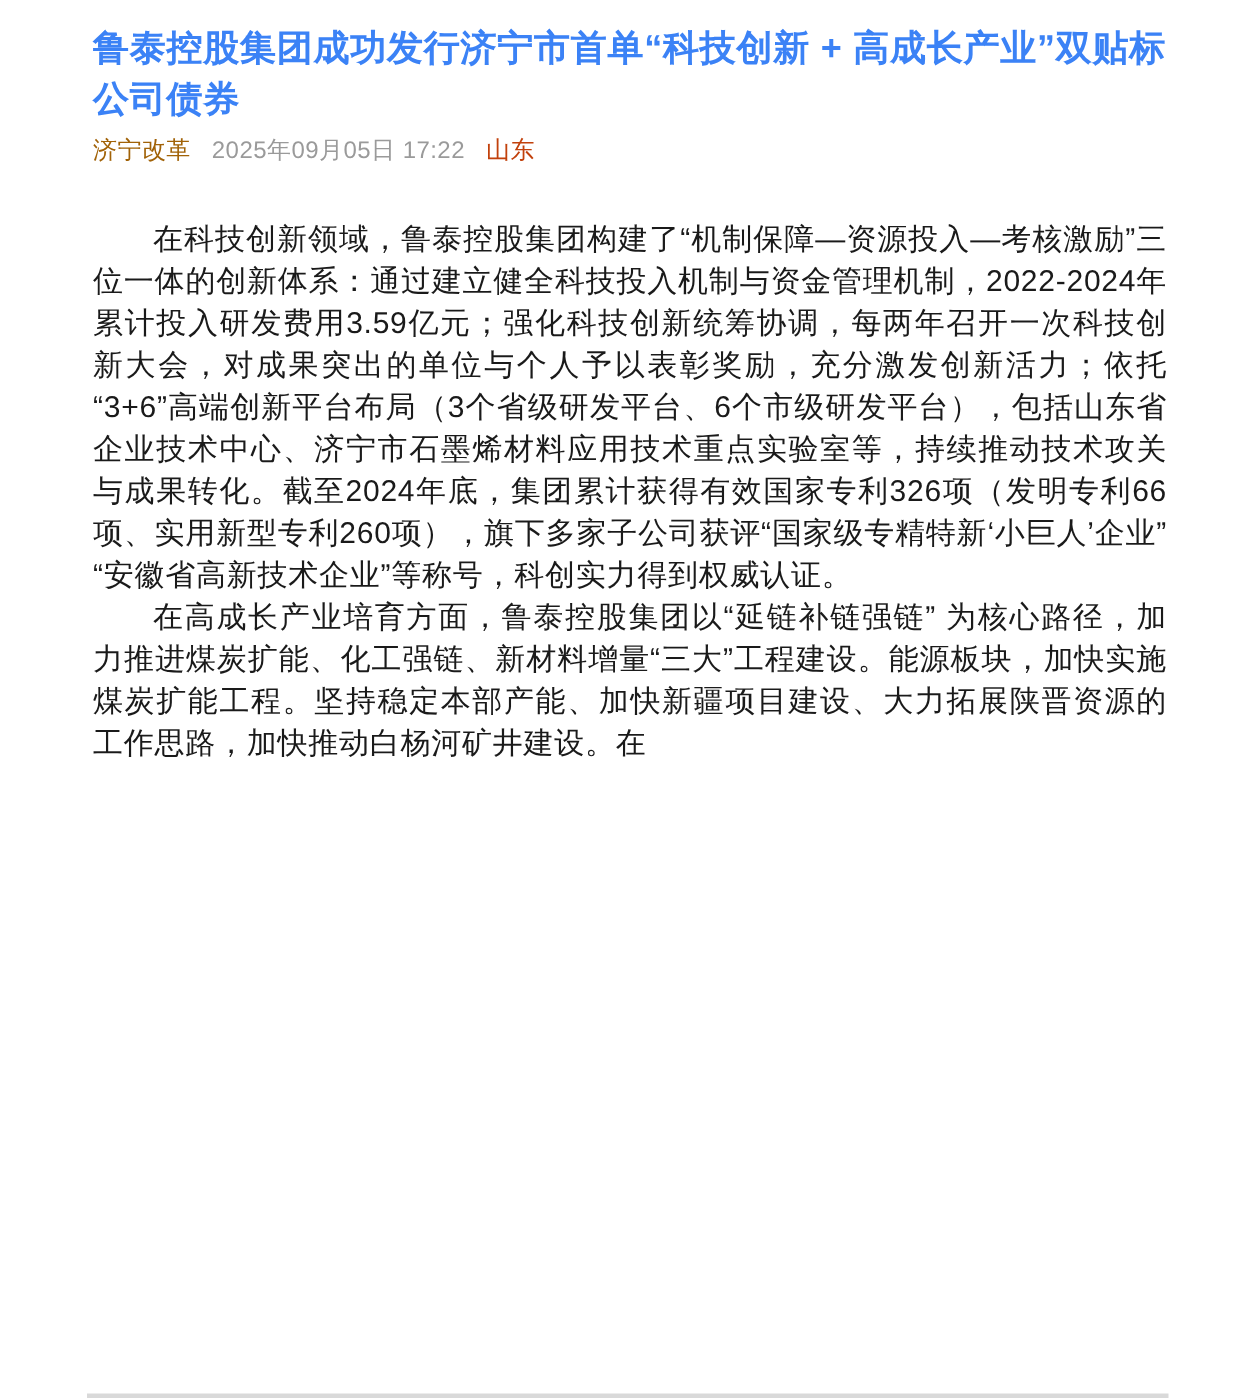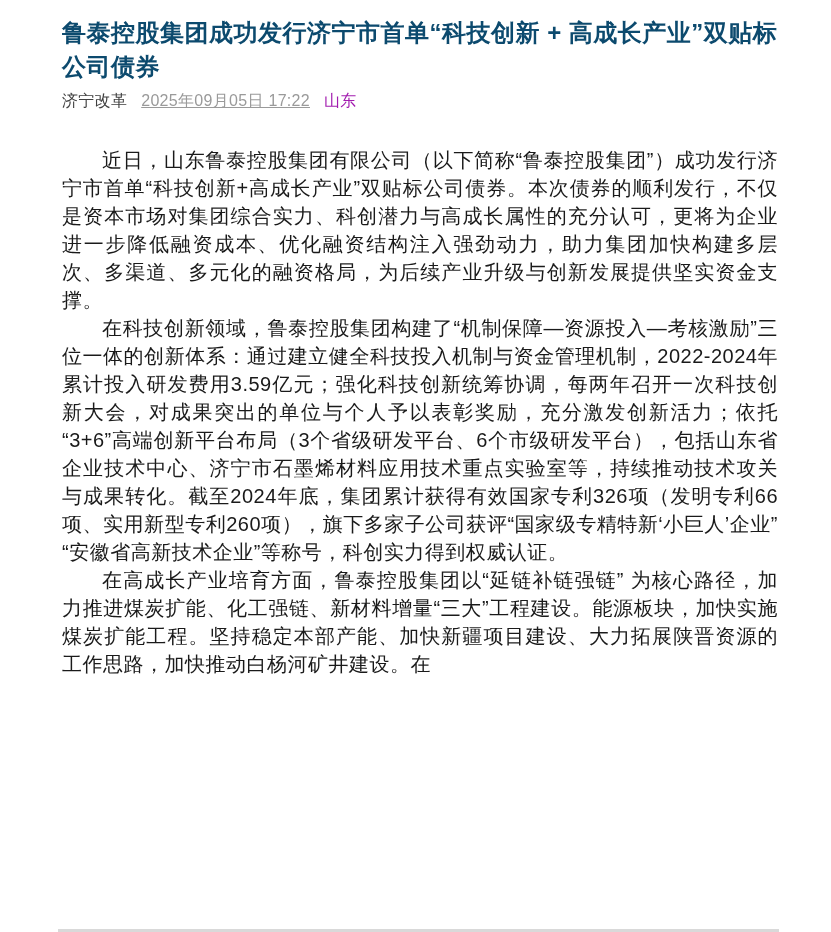--- a/index.html
+++ b/index.html
@@ -15,43 +15,42 @@
     font-family: "Liberation Sans", "DejaVu Sans", sans-serif;
   }
   .page {
     padding: 16px 53px 0 62px;
   }
   .article-title {
     margin: 0 0 6px 0;
     font-size: 24px;
     line-height: 34px;
     font-weight: 700;
-    color: #0c4a6e;
+    color: #3b82f6;
     letter-spacing: 0.5px;
     text-align: left;
   }
   .article-meta {
     margin-top: 6px;
     font-size: 16px;
     line-height: 22px;
     letter-spacing: 0.3px;
   }
   .meta-source {
-    color: #404040;
+    color: #a16207;
     margin-right: 14px;
     cursor: pointer;
     text-decoration: none;
   }
   .meta-date {
     color: #9a9a9a;
     margin-right: 14px;
-    text-decoration: underline;
   }
   .meta-location {
-    color: #a21caf;
+    color: #c2410c;
   }
   .article-body {
     margin-top: 34px;
     font-size: 20px;
     line-height: 28px;
     color: #1a1a1a;
     text-align: justify;
     letter-spacing: 0.5px;
   }
   .article-body p {
@@ -74,21 +73,20 @@
 <div class="page">
 
   <h1 class="article-title">鲁泰控股集团成功发行济宁市首单“科技创新 + 高成长产业”双贴标公司债券</h1>
 
   <div class="article-meta">
     <a class="meta-source">济宁改革</a><span class="meta-date">2025年09月05日 17:22</span><span class="meta-location">山东</span>
   </div>
 
   <div class="article-body">
 
-    <p>近日，山东鲁泰控股集团有限公司（以下简称“鲁泰控股集团”）成功发行济宁市首单“科技创新+高成长产业”双贴标公司债券。本次债券的顺利发行，不仅是资本市场对集团综合实力、科创潜力与高成长属性的充分认可，更将为企业进一步降低融资成本、优化融资结构注入强劲动力，助力集团加快构建多层次、多渠道、多元化的融资格局，为后续产业升级与创新发展提供坚实资金支撑。</p>
 
 
 
     <p>在科技创新领域，鲁泰控股集团构建了“机制保障—资源投入—考核激励”三位一体的创新体系：通过建立健全科技投入机制与资金管理机制，2022-2024年累计投入研发费用3.59亿元；强化科技创新统筹协调，每两年召开一次科技创新大会，对成果突出的单位与个人予以表彰奖励，充分激发创新活力；依托“3+6”高端创新平台布局（3个省级研发平台、6个市级研发平台），包括山东省企业技术中心、济宁市石墨烯材料应用技术重点实验室等，持续推动技术攻关与成果转化。截至2024年底，集团累计获得有效国家专利326项（发明专利66项、实用新型专利260项），旗下多家子公司获评“国家级专精特新‘小巨人’企业”“安徽省高新技术企业”等称号，科创实力得到权威认证。</p>
 
     <p><span>在高成长产业培育方面，鲁泰控股集团以“延链补链强链” 为核心路径，加力推进煤炭扩能、化工强链、新材料增量“三大”工程建设。能源板块，加快实施煤炭扩能工程。坚持稳定本部产能、加快新疆项目建设、大力拓展陕晋资源的工作思路，加快推动白杨河矿井建设。在</span></p>
 
   </div>
 </div>
 

